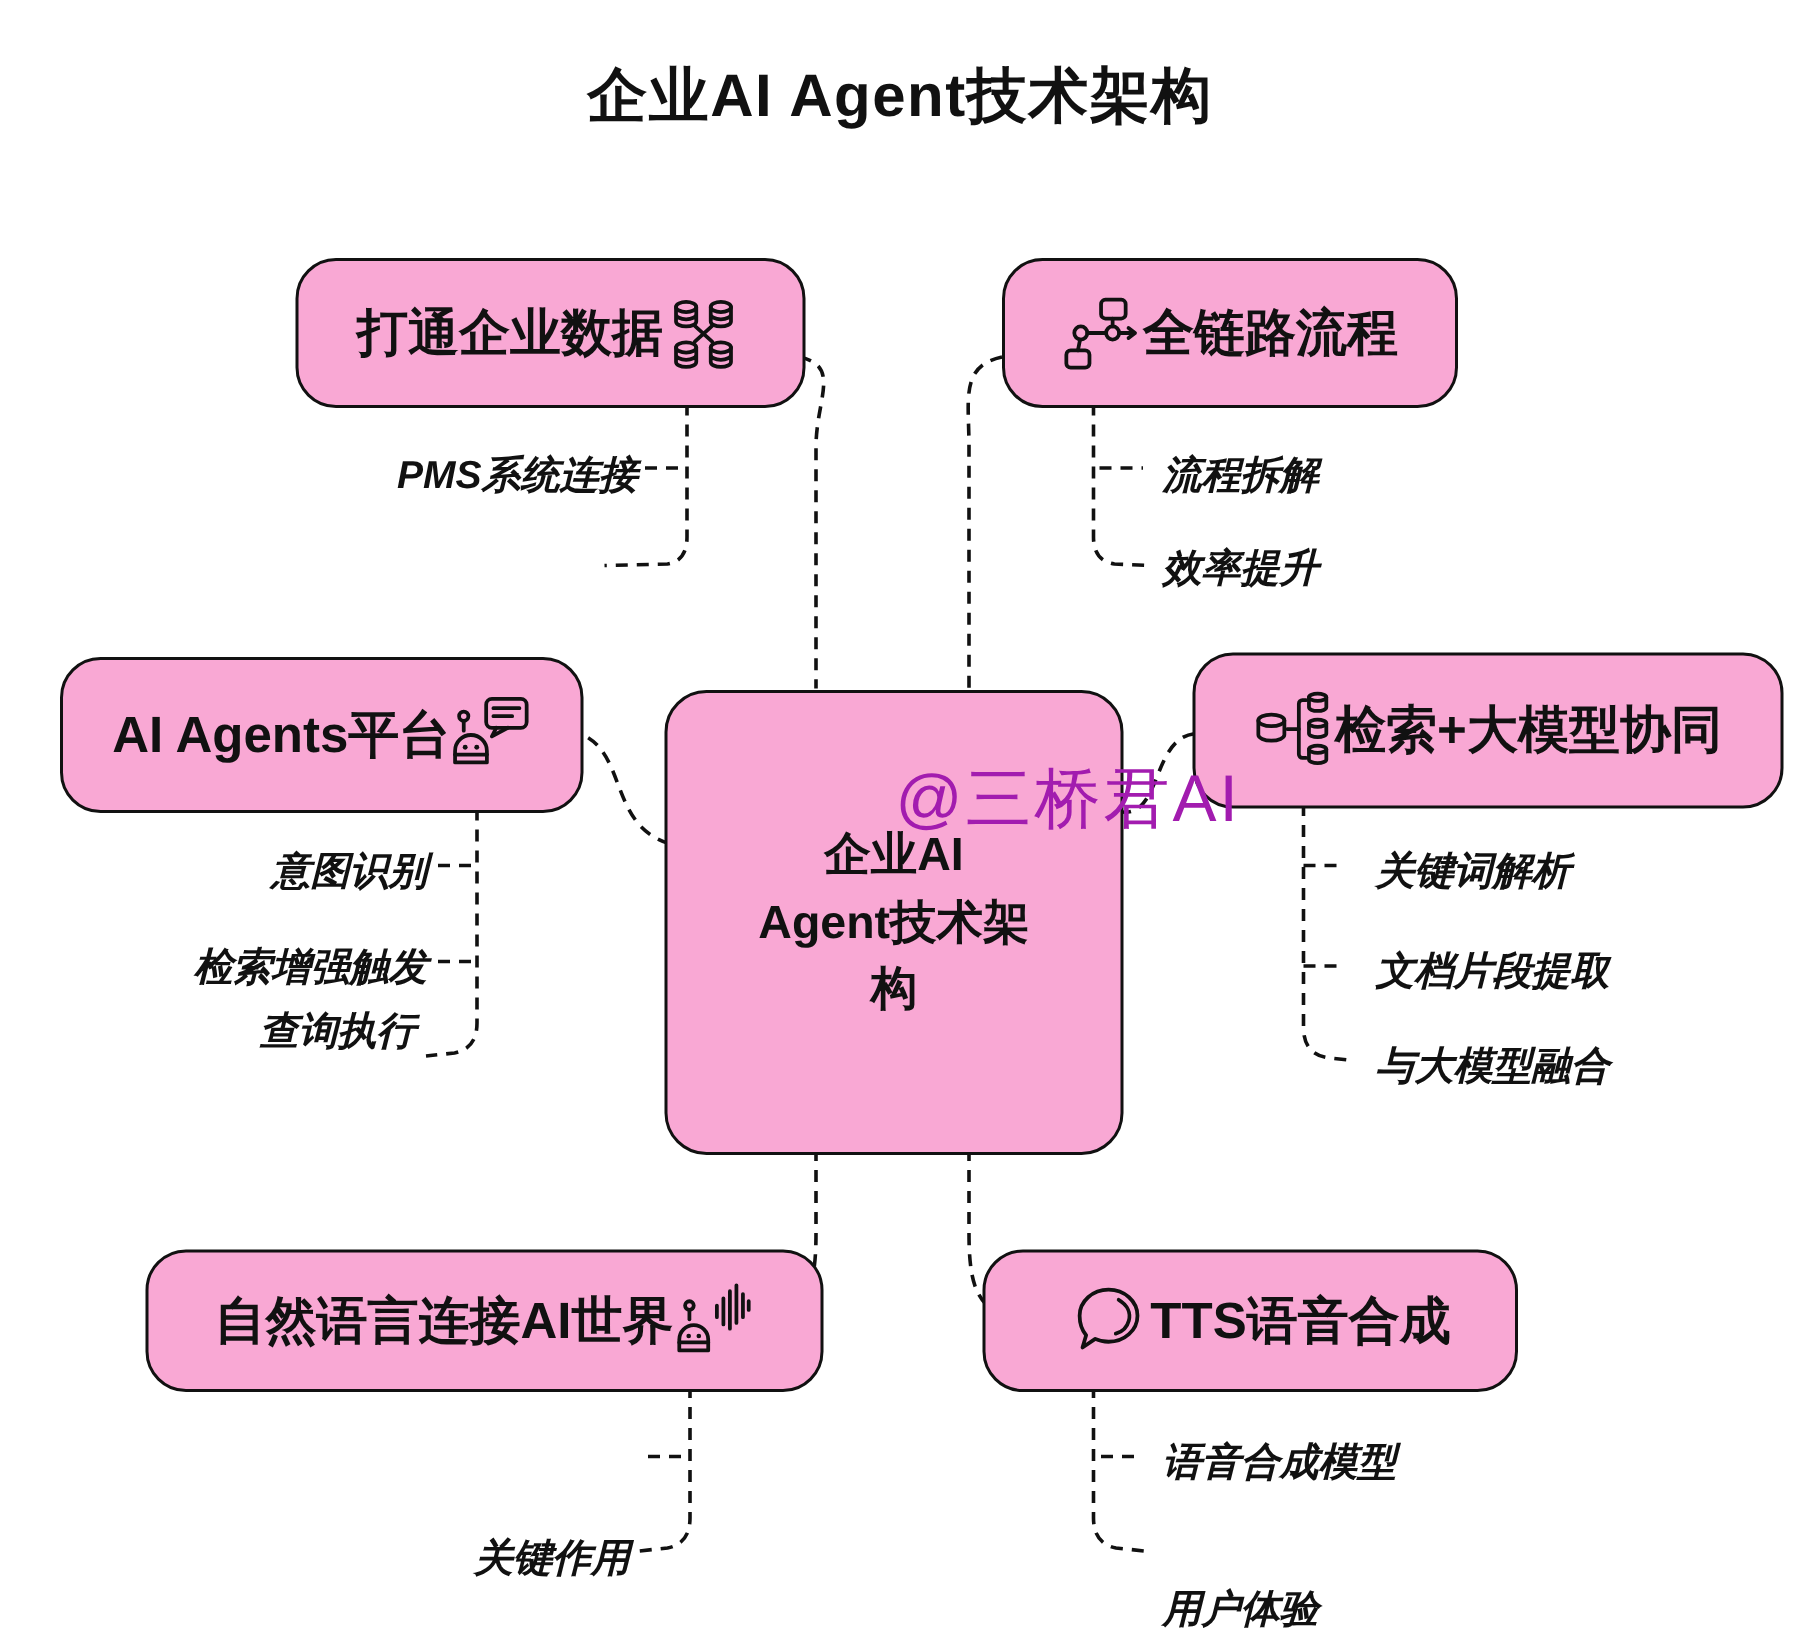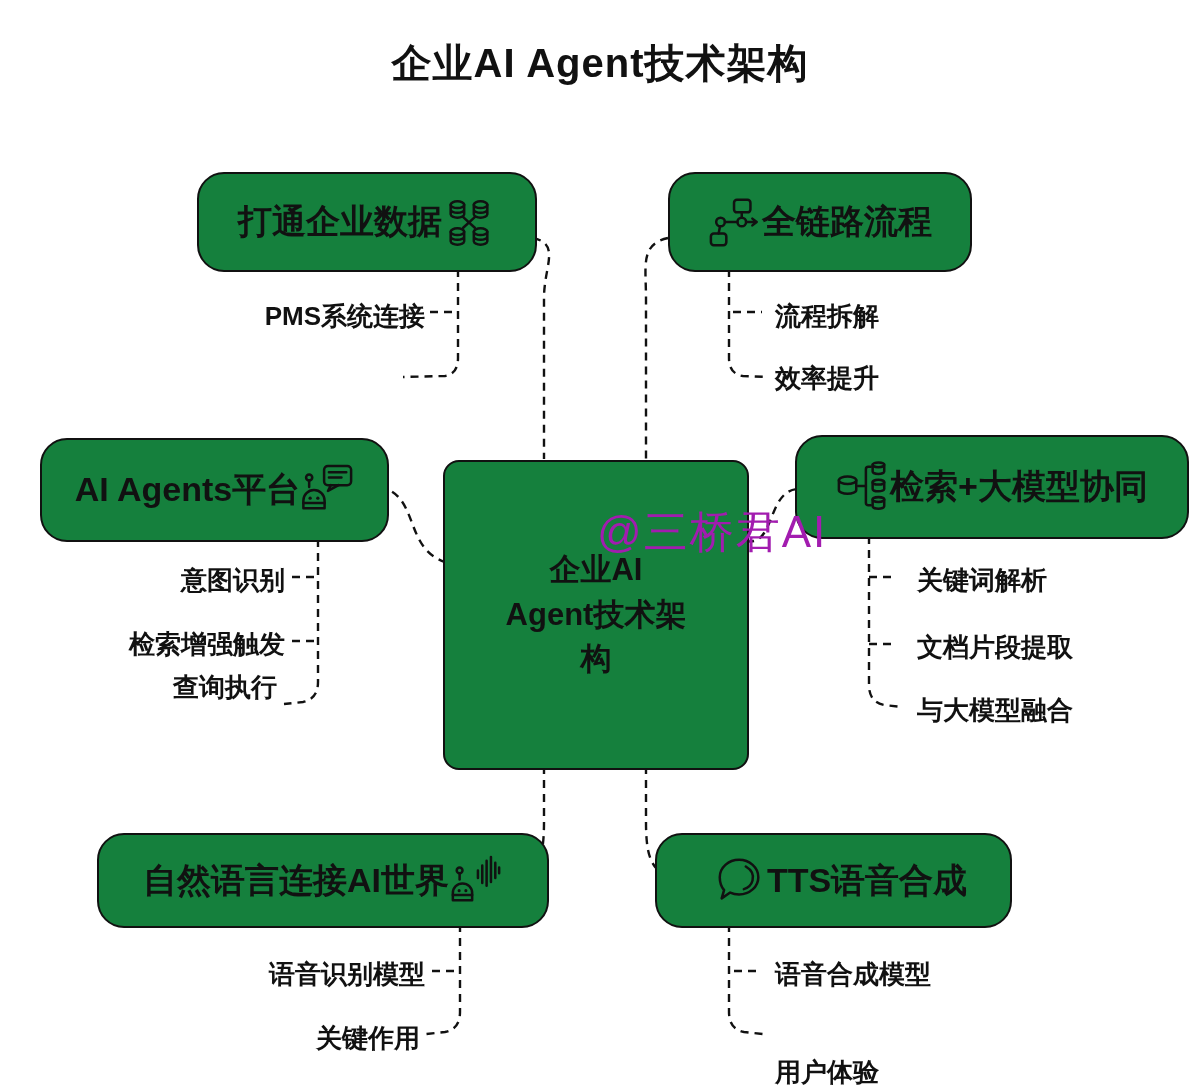--- a/index.html
+++ b/index.html
@@ -2,32 +2,32 @@
 <html><head>
 <meta charset="utf-8">
 <style>
   html,body{margin:0;padding:0;background:#ffffff;}
   .stage{position:relative;width:1200px;height:1088px;background:#ffffff;overflow:hidden;
          font-family:"Liberation Sans","DejaVu Sans",sans-serif;color:#111;}
   .title{position:absolute;top:36px;left:0;width:100%;text-align:center;
          font-size:40px;font-weight:700;letter-spacing:1px;}
   svg.wires{position:absolute;left:0;top:0;z-index:1;}
   svg.wires path{fill:none;stroke:#111;stroke-width:2.4;stroke-dasharray:8 6;stroke-linecap:butt;}
-  .node{position:absolute;z-index:2;background:#15803d;border:2.5px solid #111;border-radius:27px;
+  .node{position:absolute;z-index:2;background:#f9a8d4;border:2.5px solid #111;border-radius:27px;
         display:flex;align-items:center;justify-content:center;
         font-weight:700;font-size:34px;white-space:nowrap;}
   .n-data{left:197px;top:172px;width:336px;height:96px;}
   .n-flow{left:668px;top:172px;width:300px;height:96px;}
   .n-platform{left:40px;top:438px;width:345px;height:100px;}
-  .n-center{left:443px;top:460px;width:302px;height:306px;border-radius:16px;}
+  .n-center{left:443px;top:460px;width:302px;height:306px;border-radius:28px;}
   .n-retrieval{left:795px;top:435px;width:390px;height:100px;}
   .n-nlp{left:97px;top:833px;width:448px;height:91px;}
   .n-tts{left:655px;top:833px;width:340px;height:91px;padding-left:13px;}
   .clabel{font-size:31px;line-height:1.45;text-align:center;white-space:pre-line;}
-  .leaf{position:absolute;z-index:2;font-weight:700;font-size:26px;white-space:nowrap;}
+  .leaf{position:absolute;z-index:2;font-weight:700;font-size:26px;white-space:nowrap;font-style:italic;}
   .lf-tl1{top:299px;right:775px;}
   .lf-tl2{top:361px;right:803px;font-size:25px;}
   .lf-tr1{top:299px;left:775px;}
   .lf-tr2{top:361px;left:775px;}
   .lf-l1{top:563px;right:915px;}
   .lf-l2{top:627px;right:915px;}
   .lf-l3{top:670px;right:923px;margin-left:38px;}
   .lf-r1{top:563px;left:917px;}
   .lf-r2{top:630px;left:917px;}
   .lf-r3{top:693px;left:917px;}
@@ -168,21 +168,20 @@
         <circle cx="11" cy="17" r="3"></circle>
         <path d="M11,20 V26.5"></path>
         <path d="M4,48 v-7.5 a10,10 0 0 1 20,0 V48 Z"></path>
         <path d="M4,42.5 H24"></path>
         <path d="M30,17 V25 M34.5,12 V30 M39,7 V33 M43.5,3 V29 M48,9 V25 M52,14 V20"></path>
       </g>
       <circle class="dot" cx="10.5" cy="38" r="1.6"></circle>
       <circle class="dot" cx="17.5" cy="38" r="1.6"></circle>
     </svg>
   </div>
-  <div class="leaf lf-bl1">语音识别模型</div>
   <div class="leaf lf-bl2">关键作用</div>
 
   <div class="node n-tts">
     <svg class="icn" width="54" height="54" viewBox="0 0 56 56">
       <g class="st">
         <path d="M27,6 C38,6 47,14 47,24 C47,34 38,42 27,42 C23.5,42 20.5,41.3 17.8,40 L9,46 L11.5,37.5 C8.5,33.8 7,29.2 7,24 C7,14 16,6 27,6 Z"></path>
         <path d="M34,13 C40,16.5 42.5,22 41,27.5 C39.8,32 36.5,35.2 32,36.4"></path>
       </g>
     </svg>
     <span>TTS语音合成</span>

